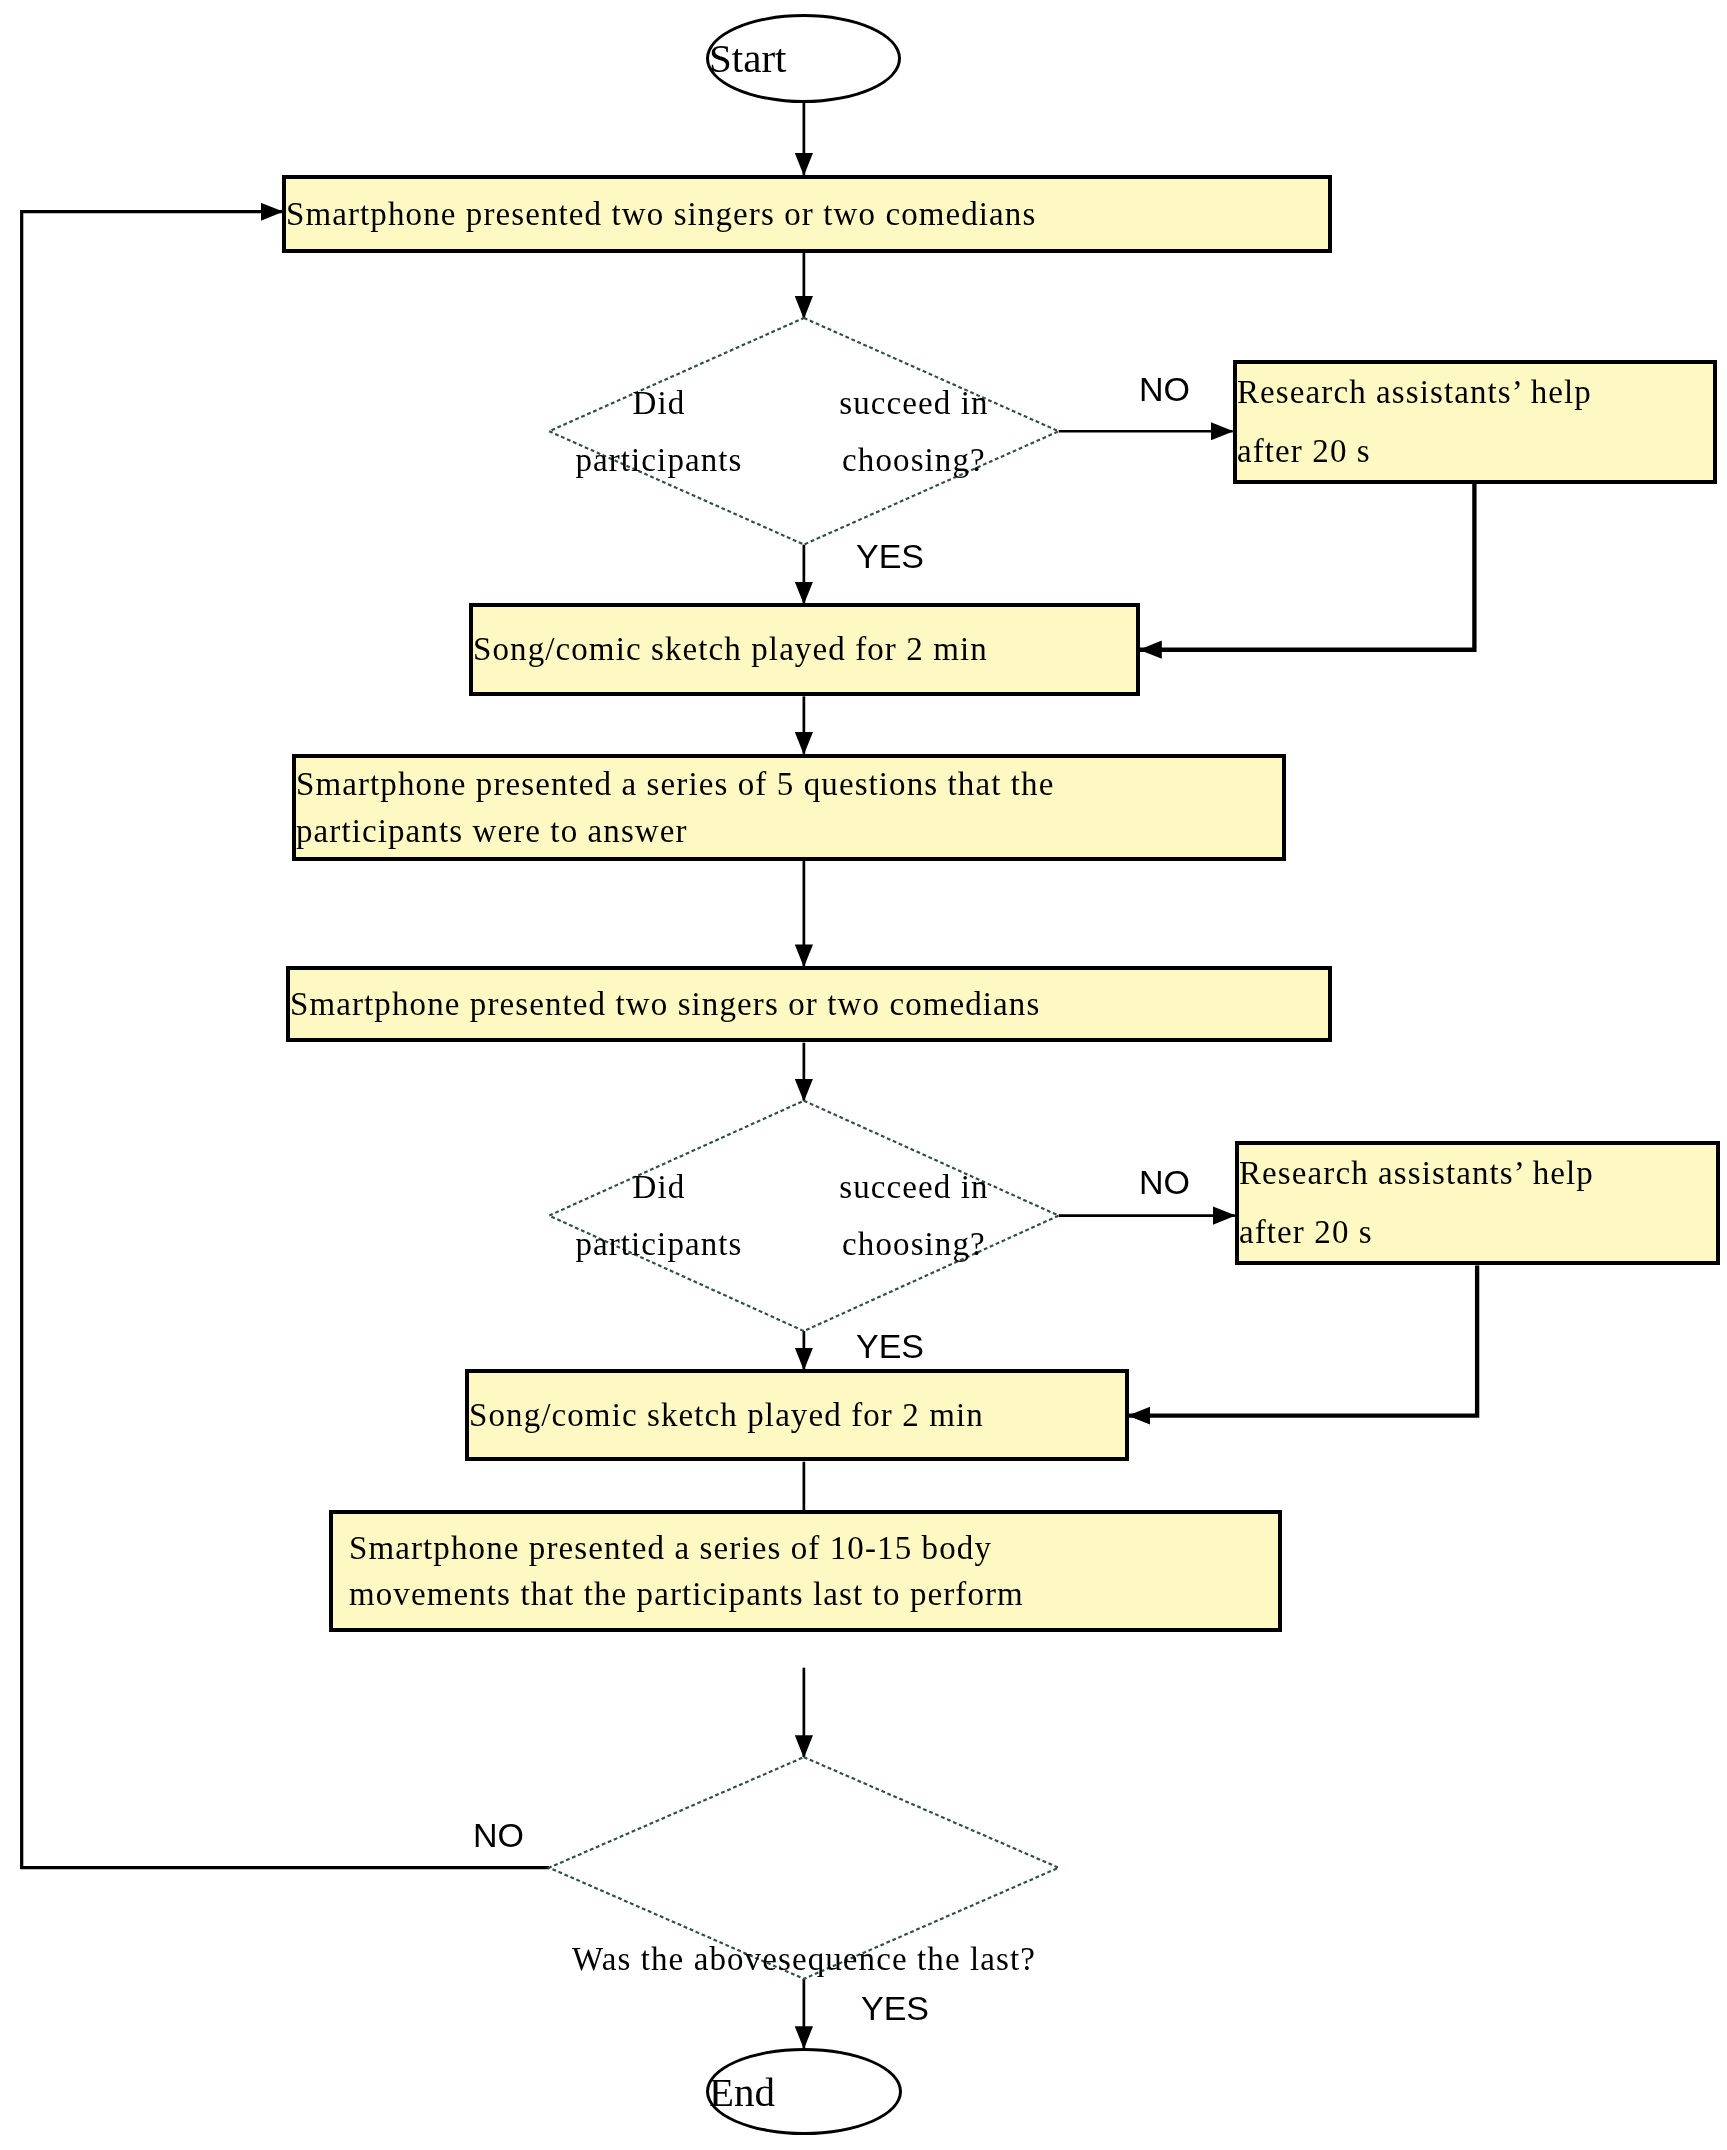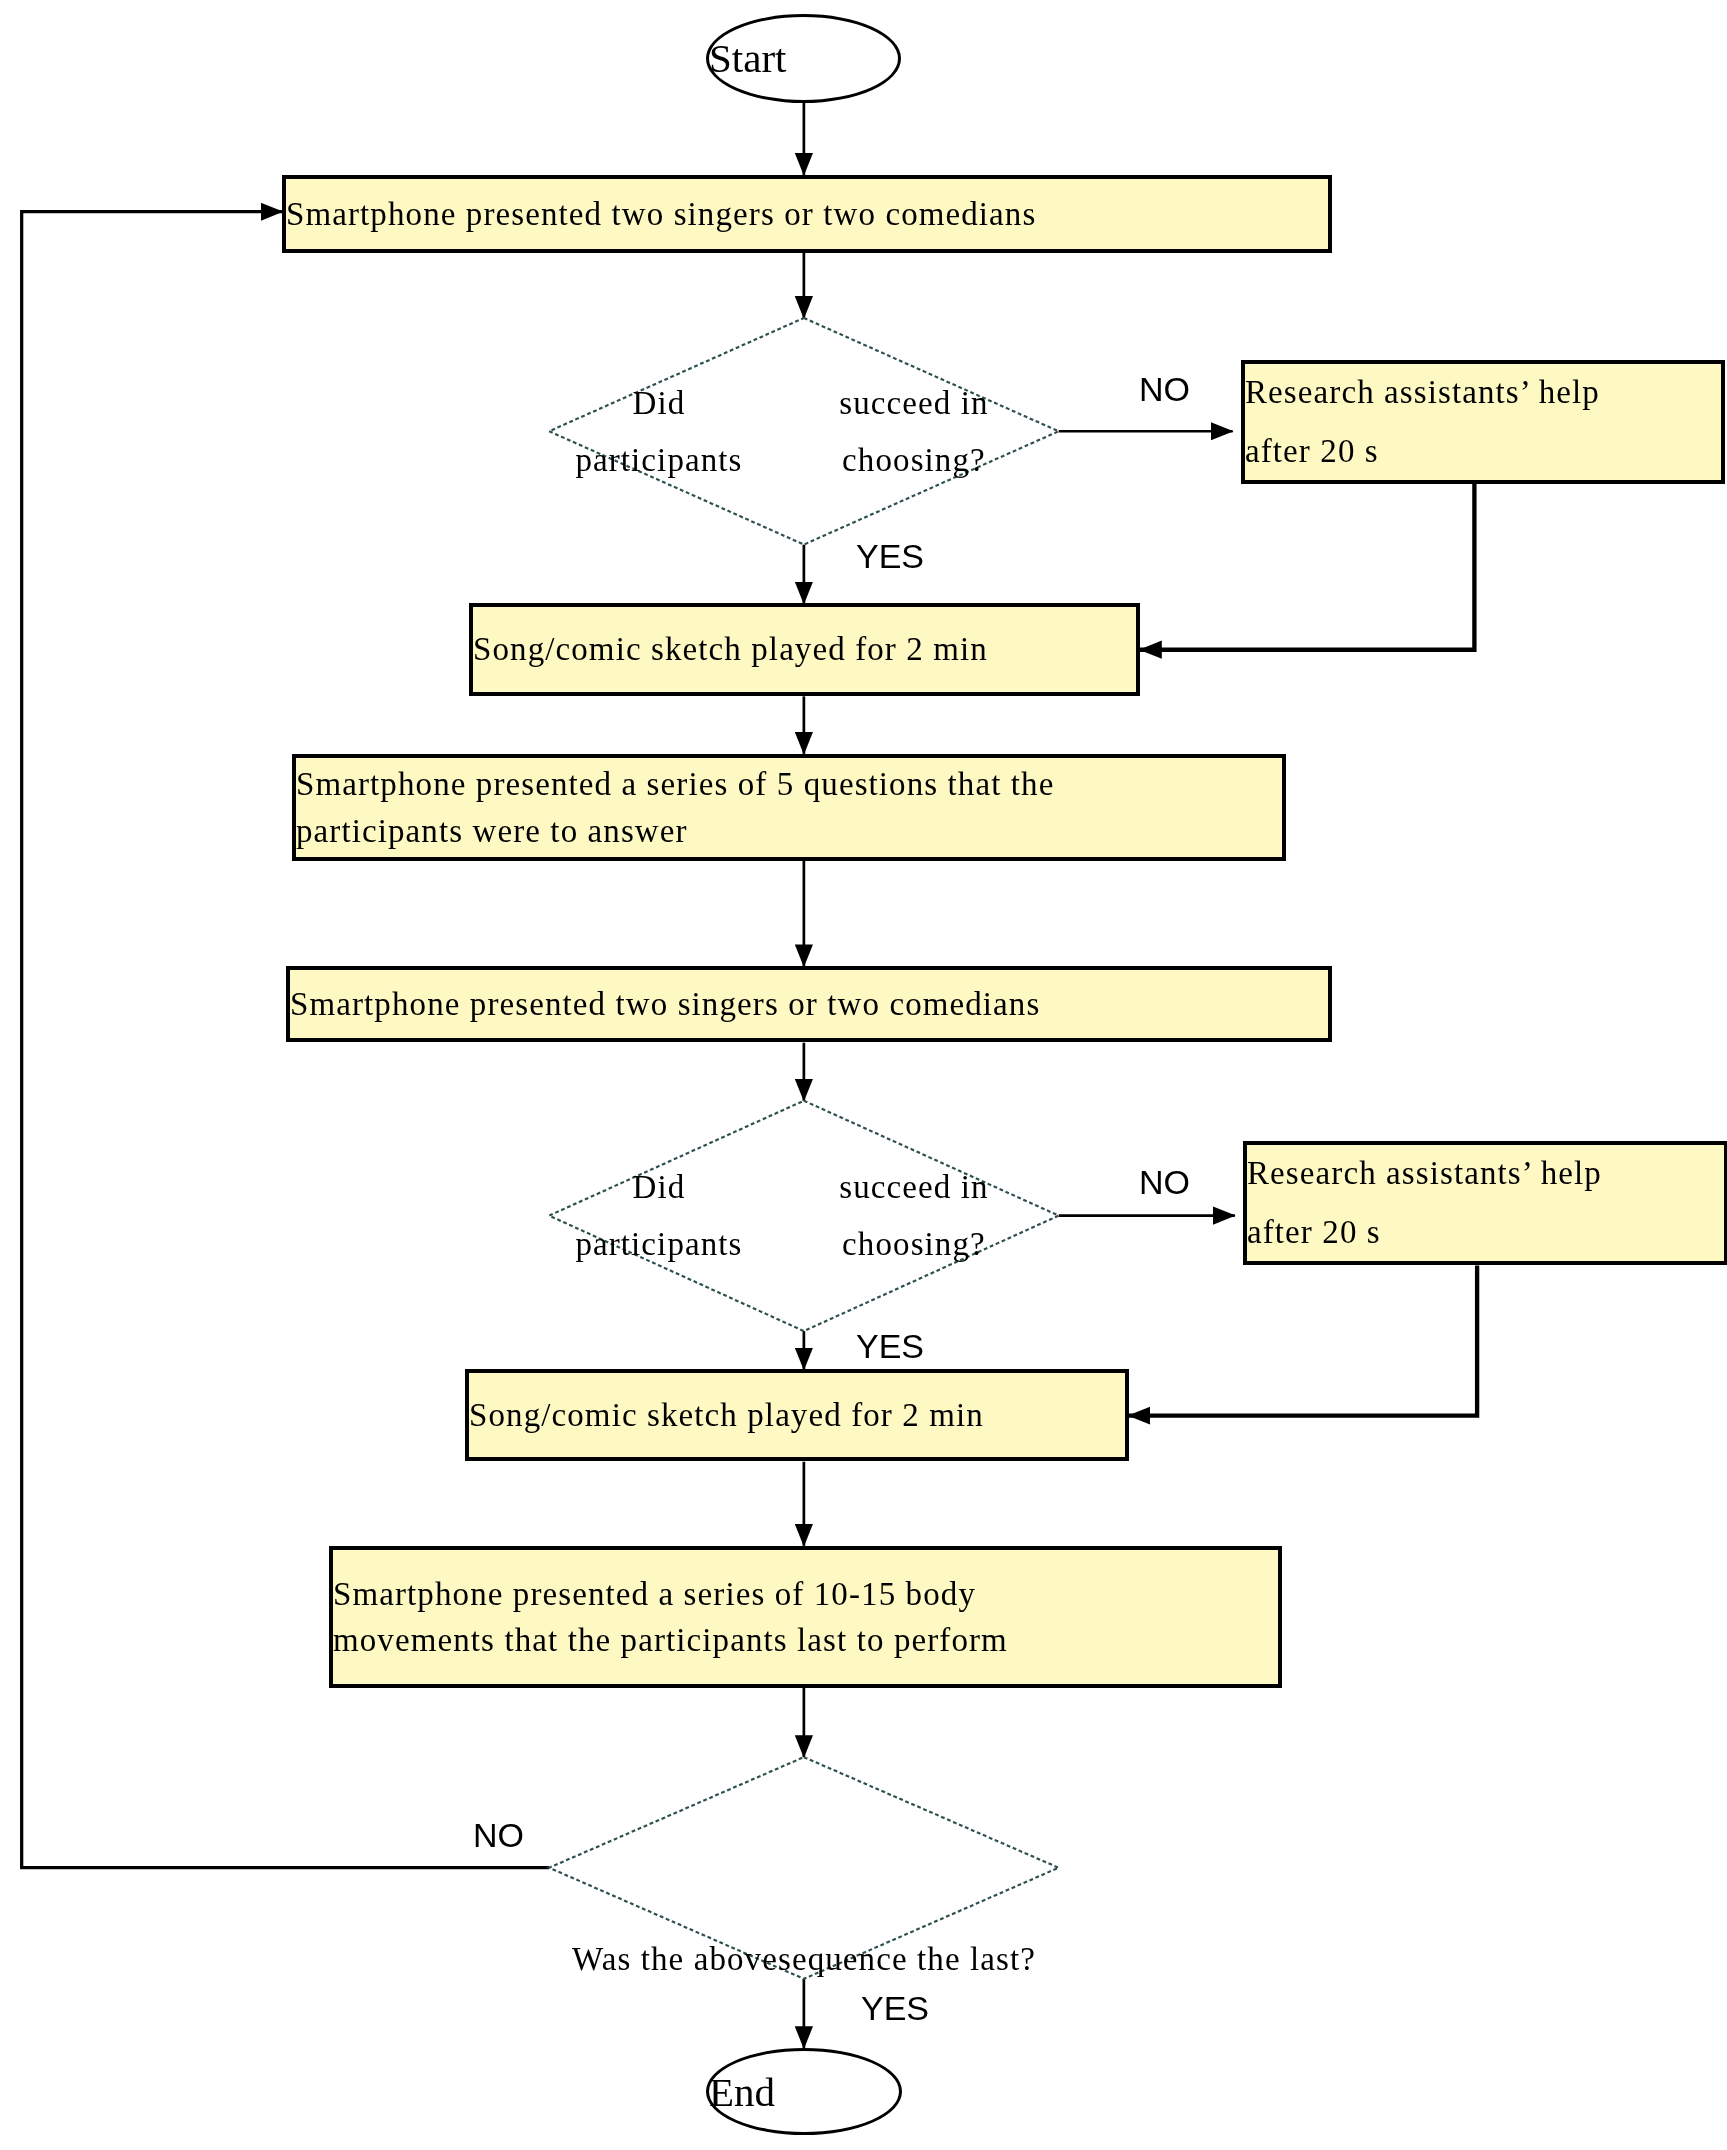--- a/index.html
+++ b/index.html
@@ -14,42 +14,42 @@
   .wires path.helper { fill: none; stroke: #000000; stroke-width: 8; }
   .wires path.loop   { fill: none; stroke: #000000; stroke-width: 6; }
   .wires polygon.diamond { fill: #ffffff; stroke: #2f4f4f; stroke-width: 4; stroke-dasharray: 7 5; }
 
   .node {
     position: absolute; display: flex; flex-direction: column;
     align-items: flex-start; justify-content: center; text-align: center;
   }
   .rect { background: #fef9c3; border: 4.3px solid #000000; font-size: 33px; letter-spacing: 1.1px; line-height: 1.4; }
   .ellipse { background: #ffffff; border: 3.3px solid #000000; border-radius: 50%; font-size: 41px; }
-  .research { line-height: 1.8; margin-left: 8px; }
+  .research { line-height: 1.8; }
   .dtext {
     position: absolute; display: flex; flex-direction: row;
     align-items: center; justify-content: center; text-align: center;
     font-size: 33px; letter-spacing: 1.1px; line-height: 57px;
   }
   .blabel {
     position: absolute; font-family: "Liberation Sans", sans-serif;
     font-size: 34px; width: 108px; text-align: right; white-space: nowrap;
   }
   .node span, .dtext span { display: block; }
 
   
   .n-start     { left: 706px; top: 13.6px;   width: 195px;  height: 89px; }
   .n-singers1  { left: 282px;  top: 175px;  width: 1050px; height: 78px; }
   .n-research1 { left: 1233px; top: 360px;  width: 484px;  height: 124px; }
   .n-song1     { left: 469px;  top: 603px; width: 671px; height: 93px; }
   .n-questions { left: 292px;  top: 754px; width: 994px; height: 107px; }
   .n-singers2  { left: 286px;  top: 966px; width: 1046px; height: 76px; }
   .n-research2 { left: 1235px; top: 1141px; width: 485px;  height: 124px; }
   .n-song2     { left: 465px;  top: 1369px; width: 664px; height: 92px; }
-  .n-movements { left: 329px;  top: 1546px; width: 953px; height: 142px; }
+  .n-movements { left: 329px;  top: 1510px; width: 953px; height: 122px; padding-left: 16px; }
   .n-end       { left: 706px; top: 2048px; width: 196px;  height: 87px; }
 
   .d1text { left: 549px; top: 318px;  width: 510px; height: 227px; }
   .d2text { left: 549px; top: 1101px; width: 510px; height: 230px; }
   .d3text { left: 549px; top: 1848px; width: 510px; height: 222px; }
 
   .l-no1  { left: 1082px; top: 370px;  }
   .l-yes1 { left: 816px; top: 537px;  }
   .l-no2  { left: 1082px; top: 1163px; }
   .l-yes2 { left: 816px; top: 1327px; }

